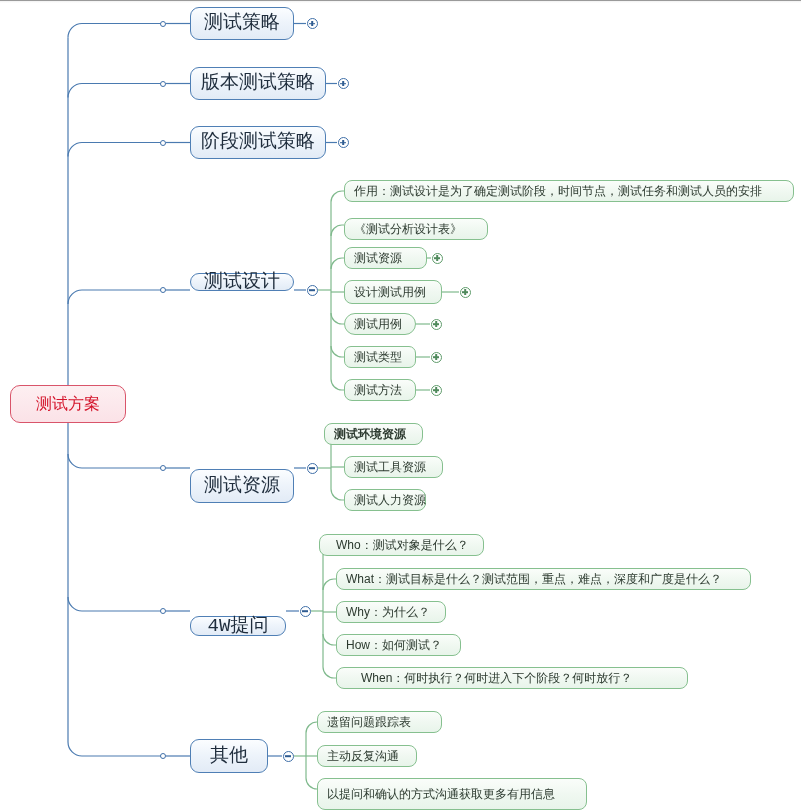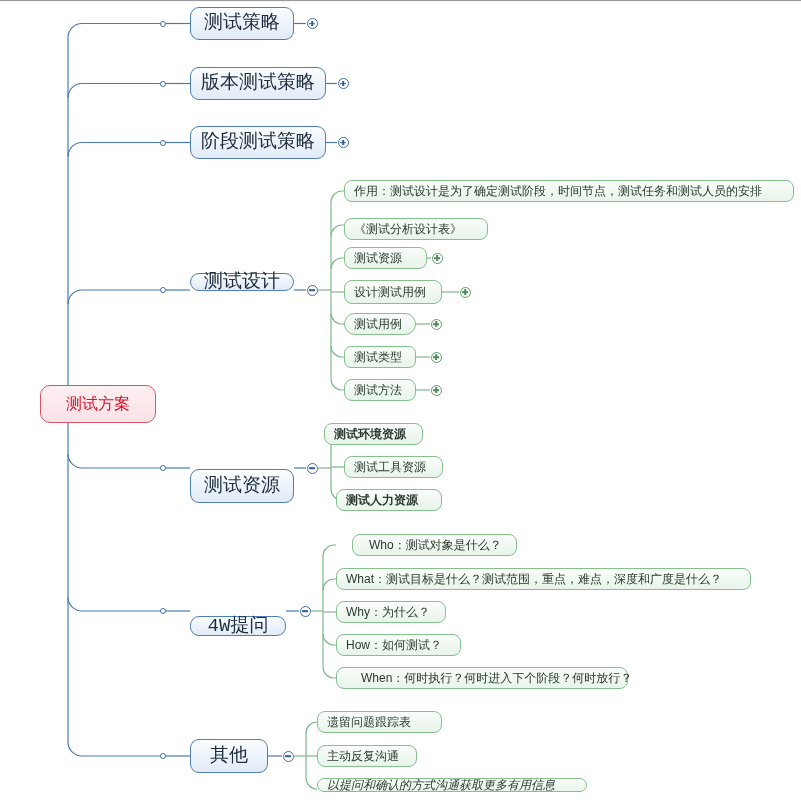--- a/index.html
+++ b/index.html
@@ -38,21 +38,20 @@
     line-height: 1;
     user-select: none;
   }
   
   .node.root {
     border: 1.3px solid #d9546a;
     background: linear-gradient(to bottom, #fdeff1 0%, #fce8ec 55%, #fbe2e7 100%);
     color: #d4142b;
     font-size: 16px;
     border-radius: 10px;
-    margin-left: 30px;
   }
   
   .node.lvl1 {
     border: 1.1px solid #4f7fb5;
     background: linear-gradient(to bottom, #fbfdff 0%, #eef4fb 45%, #e2ebf6 100%);
     color: #1f2d3d;
     font-size: 19px;
     font-family: Liberation Mono, monospace;
   }
   
@@ -250,54 +249,54 @@
     </div>
     <div class="toggle blue" style="left: 306.5px; top: 462.5px;">
       <i class="bar-h"></i>
     </div>
     <div class="node lvl2" style="left: 324px; top: 423px; width: 99px; height: 22px; font-weight: bold;">
       <span>测试环境资源</span>
     </div>
     <div class="node lvl2" style="left: 344px; top: 456px; width: 99px; height: 22px;">
       <span>测试工具资源</span>
     </div>
-    <div class="node lvl2" style="left: 336px; top: 489px; width: 106px; height: 22px; font-weight: bold;">
+    <div class="node lvl2" style="left: 344px; top: 489px; width: 82px; height: 22px;">
       <span>测试人力资源</span>
     </div>
     <div class="dot" style="left: 160px; top: 608px;"></div>
     <div class="node lvl1" style="left: 190px; top: 600px; width: 96px; height: 20px; margin-top: 16px;">
       <span>4W提问</span>
     </div>
     <div class="toggle blue" style="left: 299.5px; top: 605.5px;">
       <i class="bar-h"></i>
     </div>
-    <div class="node lvl2" style="left: 352px; top: 534px; width: 165px; height: 22px; padding-left: 16px;">
+    <div class="node lvl2" style="left: 319px; top: 534px; width: 165px; height: 22px; padding-left: 16px;">
       <span>Who：测试对象是什么？</span>
     </div>
     <div class="node lvl2" style="left: 336px; top: 568px; width: 415px; height: 22px;">
       <span>What：测试目标是什么？测试范围，重点，难点，深度和广度是什么？</span>
     </div>
     <div class="node lvl2" style="left: 336px; top: 601px; width: 110px; height: 22px;">
       <span>Why：为什么？</span>
     </div>
     <div class="node lvl2" style="left: 336px; top: 634px; width: 125px; height: 22px;">
       <span>How：如何测试？</span>
     </div>
-    <div class="node lvl2" style="left: 336px; top: 667px; width: 292px; height: 22px; padding-left: 24px;">
+    <div class="node lvl2" style="left: 336px; top: 667px; width: 352px; height: 22px; padding-left: 24px;">
       <span>When：何时执行？何时进入下个阶段？何时放行？</span>
     </div>
     <div class="dot" style="left: 160px; top: 753px;"></div>
     <div class="node lvl1" style="left: 190px; top: 739px; width: 78px; height: 34px;">
       <span>其他</span>
     </div>
     <div class="toggle blue" style="left: 282.5px; top: 750.5px;">
       <i class="bar-h"></i>
     </div>
     <div class="node lvl2" style="left: 317px; top: 711px; width: 125px; height: 22px;">
       <span>遗留问题跟踪表</span>
     </div>
     <div class="node lvl2" style="left: 317px; top: 745px; width: 100px; height: 22px;">
       <span>主动反复沟通</span>
     </div>
-    <div class="node lvl2" style="left: 317px; top: 778px; width: 270px; height: 14px; font-style: italic;">
+    <div class="node lvl2" style="left: 317px; top: 778px; width: 270px; height: 32px;">
       <span>以提问和确认的方式沟通获取更多有用信息</span>
     </div>
   </div>
 
 </body></html>

